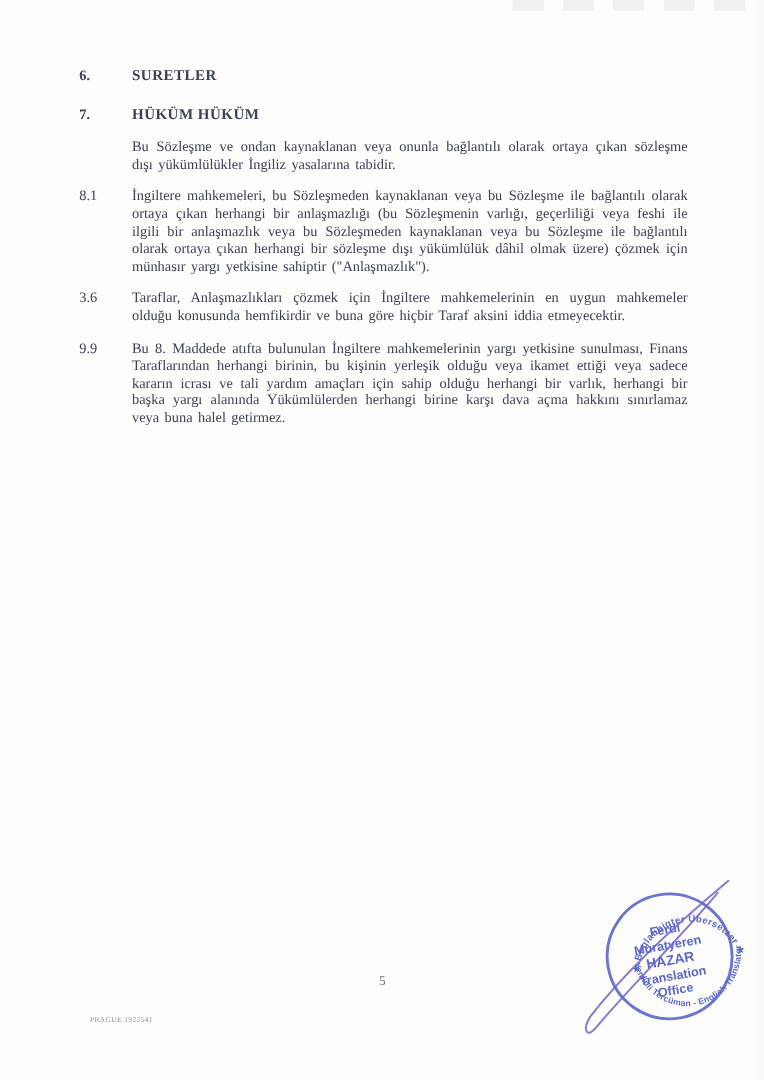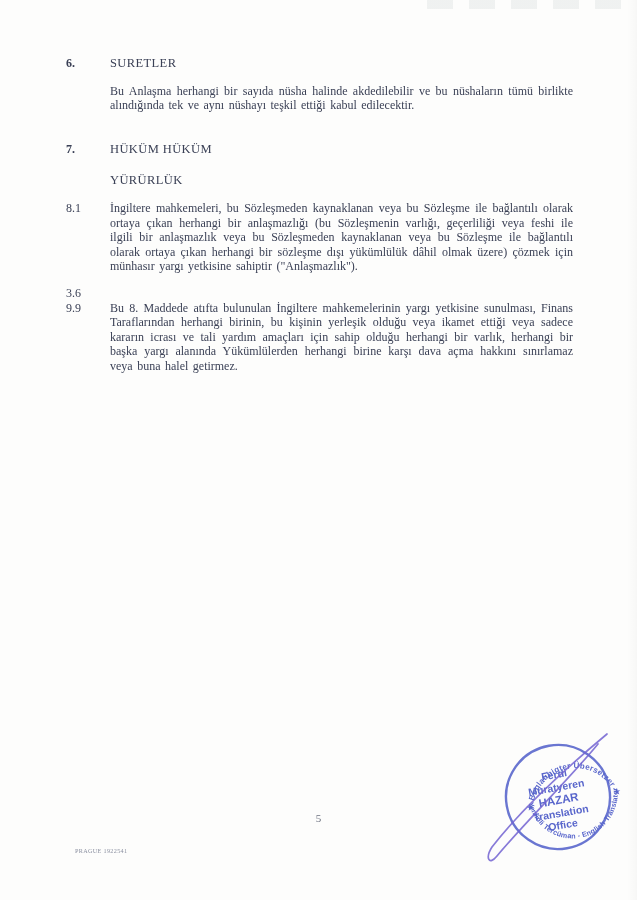--- a/index.html
+++ b/index.html
@@ -44,21 +44,21 @@
     grid-template-columns: 44px 1fr;
     align-items: baseline;
   }
   .num {
     font-weight: bold;
     font-weight: 600;
   }
   .clause-num { font-weight: normal; }
   h2.heading {
     font-size: 12.5px;
-    font-weight: normal;
+    font-weight: bold;
     margin: 0;
     letter-spacing: 0.4px;
   }
   .heading-row { margin: 17px 0 13px 0; }
   .heading-row.first { margin-top: 0; }
   p.para {
     margin: 0 0 12px 0;
     text-align: justify;
     text-justify: inter-word;
     word-spacing: 1.5px;
@@ -103,42 +103,39 @@
 <div class="page">
 
   <div class="scan-artifact"></div>
 
   <main class="doc">
 
     <div class="row heading-row first">
       <span class="num">6.</span>
       <h2 class="heading">SURETLER</h2>
     </div>
-    <div class="row">
-      <span class="num"></span>
-      <p class="para">Bu Anlaşma herhangi bir sayıda nüsha halinde akdedilebilir ve bu nüshaların tümü birlikte alındığında tek ve aynı nüshayı teşkil ettiği kabul edilecektir.</p>
-    </div>
 
     <div class="row heading-row">
       <span class="num">7.</span>
       <h2 class="heading">HÜKÜM HÜKÜM</h2>
     </div>
+    <div class="row">
+      <span class="num"></span>
+      <p class="para">Bu Sözleşme ve ondan kaynaklanan veya onunla bağlantılı olarak ortaya çıkan sözleşme dışı yükümlülükler İngiliz yasalarına tabidir.</p>
+    </div>
 
-    <div class="row heading-row">
-      <span class="num"></span>
-      <h2 class="heading">YÜRÜRLÜK</h2>
-    </div>
 
     <div class="row">
       <span class="num clause-num">8.1</span>
       <p class="para">İngiltere mahkemeleri, bu Sözleşmeden kaynaklanan veya bu Sözleşme ile bağlantılı olarak ortaya çıkan herhangi bir anlaşmazlığı (bu Sözleşmenin varlığı, geçerliliği veya feshi ile ilgili bir anlaşmazlık veya bu Sözleşmeden kaynaklanan veya bu Sözleşme ile bağlantılı olarak ortaya çıkan herhangi bir sözleşme dışı yükümlülük dâhil olmak üzere) çözmek için münhasır yargı yetkisine sahiptir ("Anlaşmazlık").</p>
     </div>
 
     <div class="row">
       <span class="num clause-num">3.6</span>
+      <p class="para">Taraflar, Anlaşmazlıkları çözmek için İngiltere mahkemelerinin en uygun mahkemeler olduğu konusunda hemfikirdir ve buna göre hiçbir Taraf aksini iddia etmeyecektir.</p>
     </div>
 
     <div class="row">
       <span class="num clause-num">9.9</span>
       <p class="para">Bu 8. Maddede atıfta bulunulan İngiltere mahkemelerinin yargı yetkisine sunulması, Finans Taraflarından herhangi birinin, bu kişinin yerleşik olduğu veya ikamet ettiği veya sadece kararın icrası ve tali yardım amaçları için sahip olduğu herhangi bir varlık, herhangi bir başka yargı alanında Yükümlülerden herhangi birine karşı dava açma hakkını sınırlamaz veya buna halel getirmez.</p>
     </div>
 
 
   </main>
 

